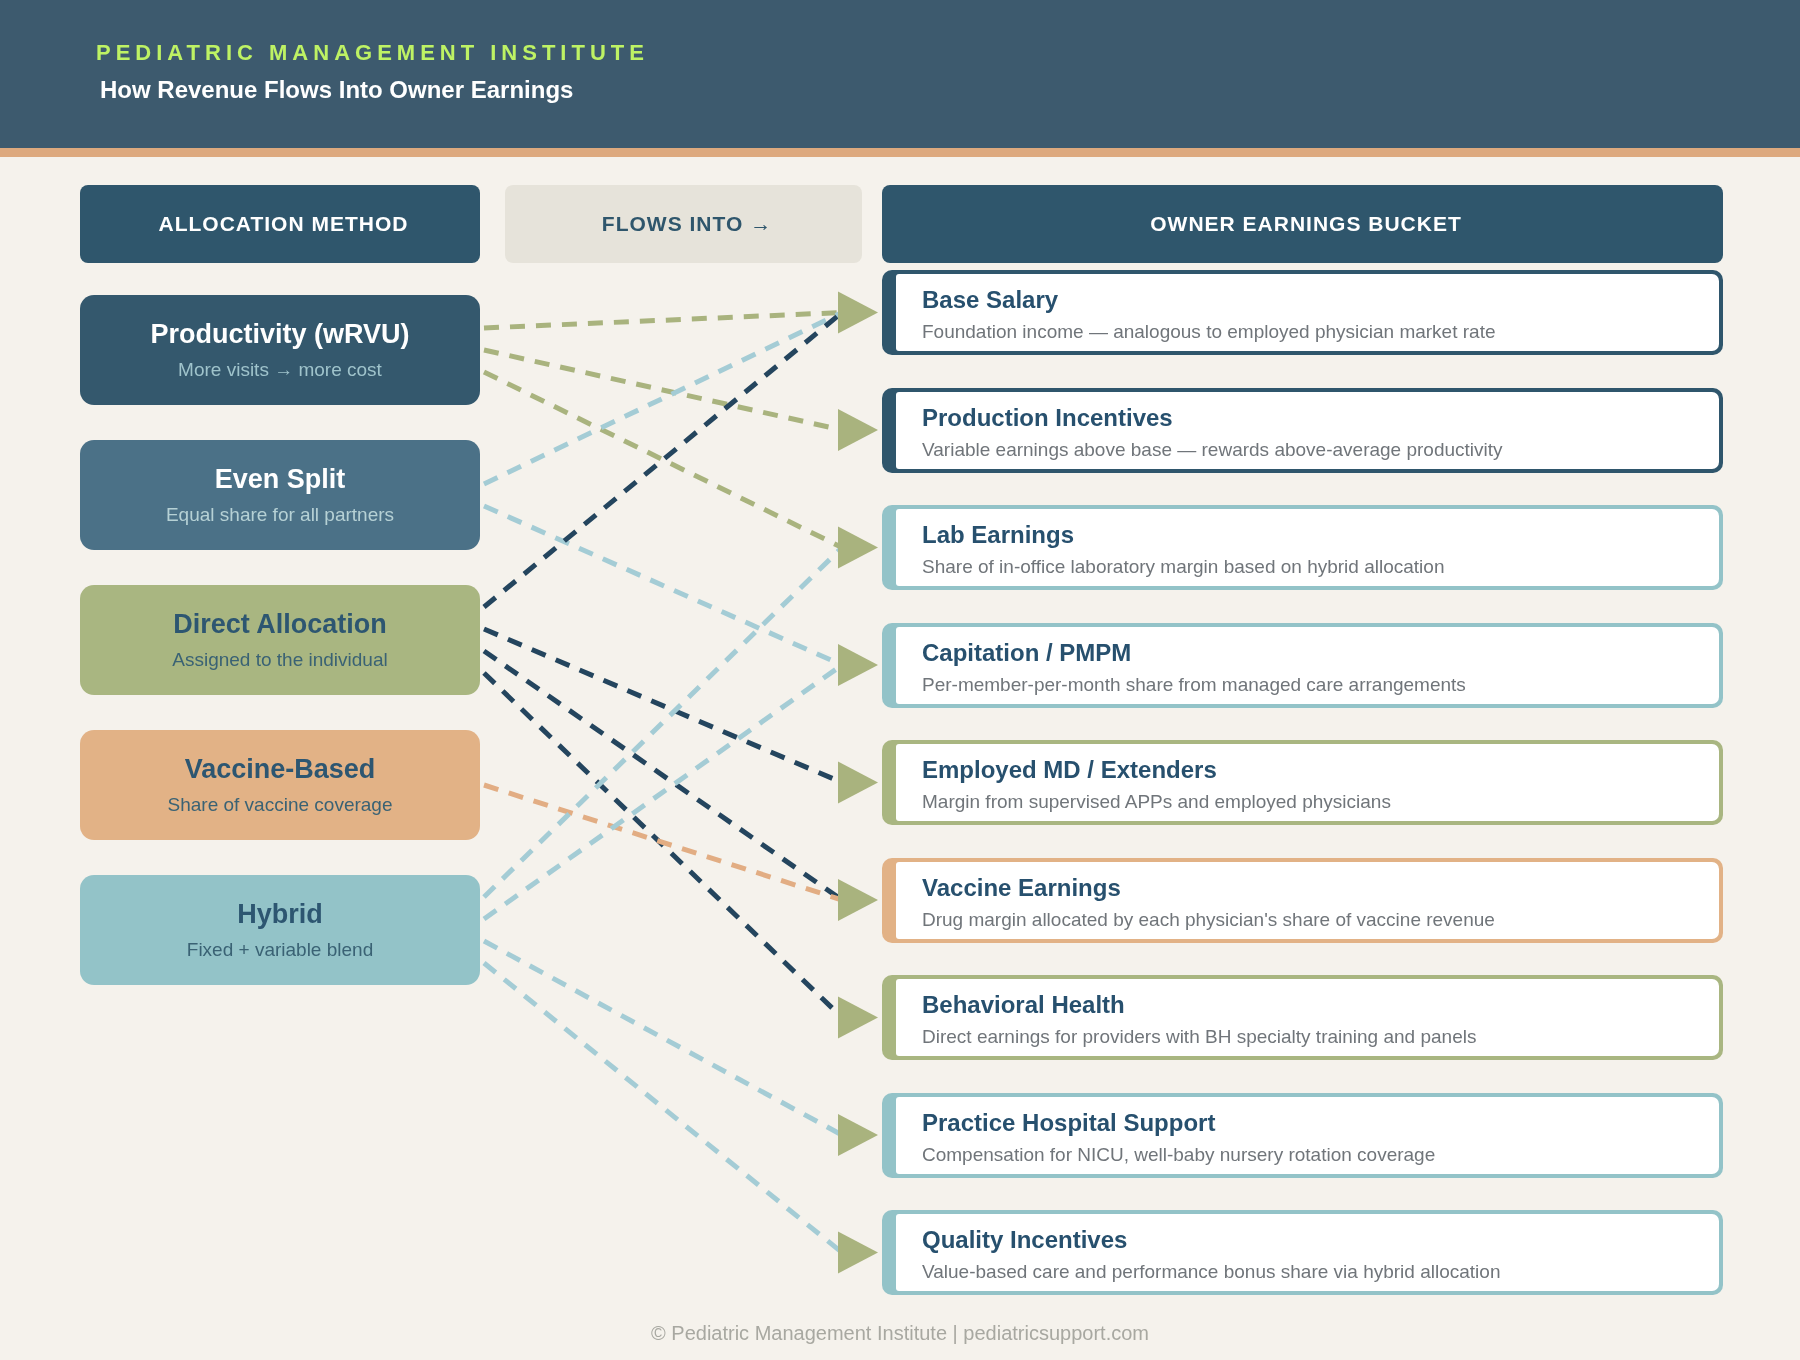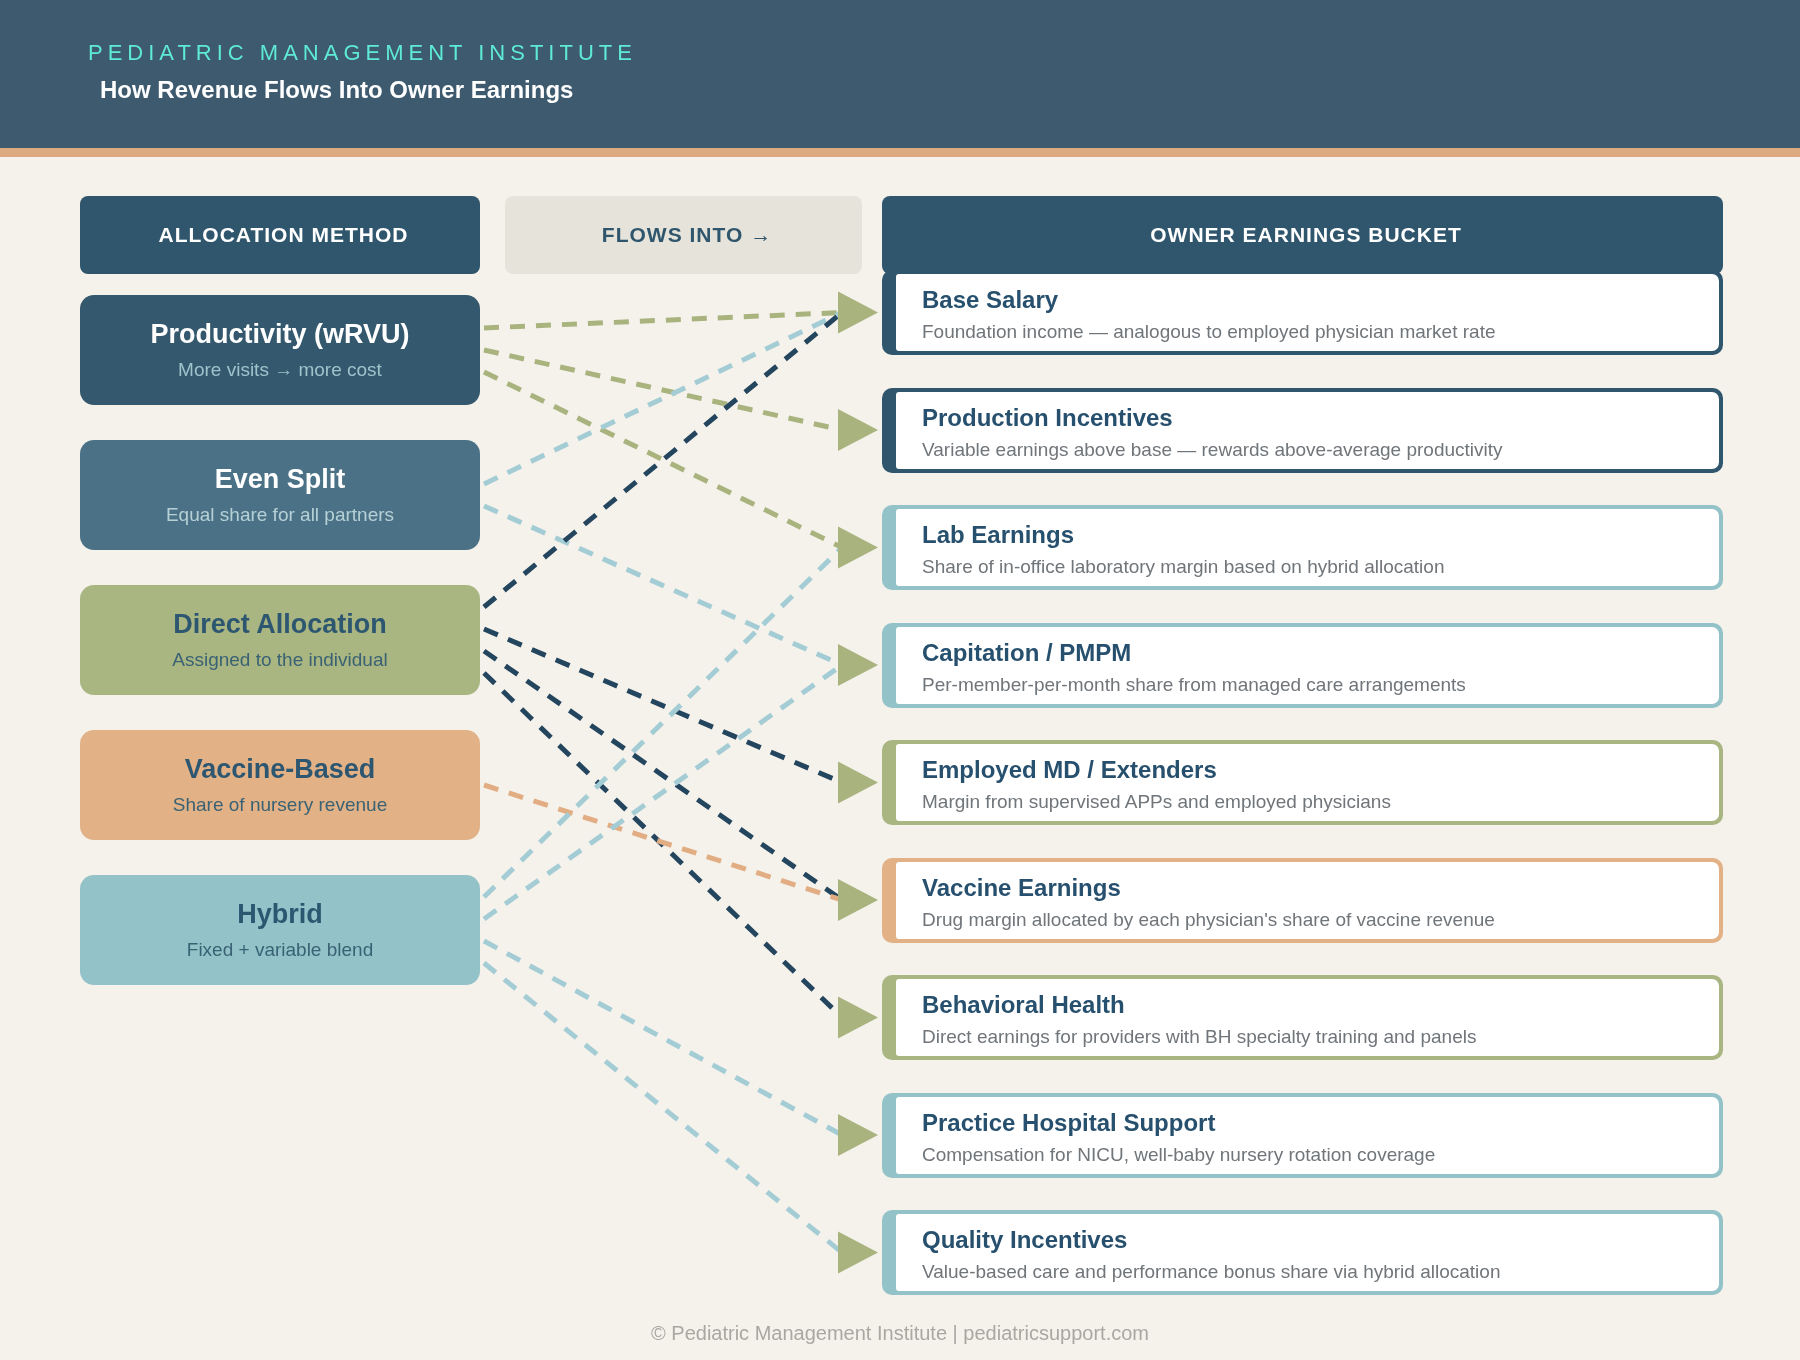--- a/index.html
+++ b/index.html
@@ -1,24 +1,24 @@
 <!DOCTYPE html>
 <html><head>
 <meta charset="utf-8">
 <style>
   * { margin:0; padding:0; box-sizing:border-box; }
   body { font-family:"Liberation Sans", sans-serif; background:#d8d5cf; }
   .page { position:relative; width:1800px; height:1360px; background:#f5f2ec; overflow:hidden; }
 
   .header { position:absolute; left:0; top:0; width:100%; height:148px; background:#3d5a6e; }
-  .eyebrow { position:absolute; left:88px; top:40px; font-size:22px; font-weight:normal; letter-spacing:5px; color:#5eead4; }
+  .eyebrow { position:absolute; left:96px; top:40px; font-size:22px; font-weight:bold; letter-spacing:5px; color:#bef264; }
   .main-title { position:absolute; left:100px; top:76px; font-size:24px; font-weight:bold; color:#ffffff; }
   .accent-bar { position:absolute; left:0; top:148px; width:100%; height:9px; background:#dda97e; }
 
-  .col-badge { position:absolute; top:196px; height:78px; border-radius:8px; display:flex; align-items:center; justify-content:center; font-weight:bold; font-size:21px; letter-spacing:1px;padding-left:7px; }
+  .col-badge { position:absolute; top:185px; height:78px; border-radius:8px; display:flex; align-items:center; justify-content:center; font-weight:bold; font-size:21px; letter-spacing:1px;padding-left:7px; }
   .badge-dark { background:#2f566c; color:#ffffff; }
   .badge-light { background:#e6e3da; color:#2f566c; }
   #badge-method { left:80px; width:400px; }
   #badge-flows { left:505px; width:357px; }
   #badge-bucket { left:882px; width:841px; }
 
   .method-box { position:absolute; left:80px; width:400px; height:110px; border-radius:14px;
                 display:flex; flex-direction:column; align-items:center; justify-content:center; gap:9px; }
   .method-title { font-size:27px; font-weight:bold; }
   .method-sub { font-size:19px; }
@@ -82,21 +82,21 @@
       <div class="method-box" style="top: 440px; background: rgb(75, 113, 135);">
         <div class="method-title" style="color: rgb(255, 255, 255);">Even Split</div>
         <div class="method-sub" style="color: rgb(182, 209, 213);">Equal share for all partners</div>
       </div>
       <div class="method-box" style="top: 585px; background: rgb(169, 182, 129); text-align: center;">
         <div class="method-title" style="color: rgb(45, 86, 113);">Direct Allocation</div>
         <div class="method-sub" style="color: rgb(58, 98, 116);">Assigned to the individual</div>
       </div>
       <div class="method-box" style="top: 730px; background: rgb(226, 178, 134);">
         <div class="method-title" style="color: rgb(45, 86, 113);">Vaccine-Based</div>
-        <div class="method-sub" style="color: rgb(58, 98, 116);">Share of nursery revenue</div>
+        <div class="method-sub" style="color: rgb(58, 98, 116);">Share of vaccine coverage</div>
       </div>
       <div class="method-box" style="top: 875px; background: rgb(147, 195, 200);">
         <div class="method-title" style="color: rgb(45, 86, 113);">Hybrid</div>
         <div class="method-sub" style="color: rgb(58, 98, 116);">Fixed + variable blend</div>
       </div>
     </div>
   <div id="buckets-container">
       <div class="bucket" style="top: 270px; background: rgb(47, 86, 108);">
         <div class="bucket-inner">
           <div class="bucket-title">Base Salary</div>

